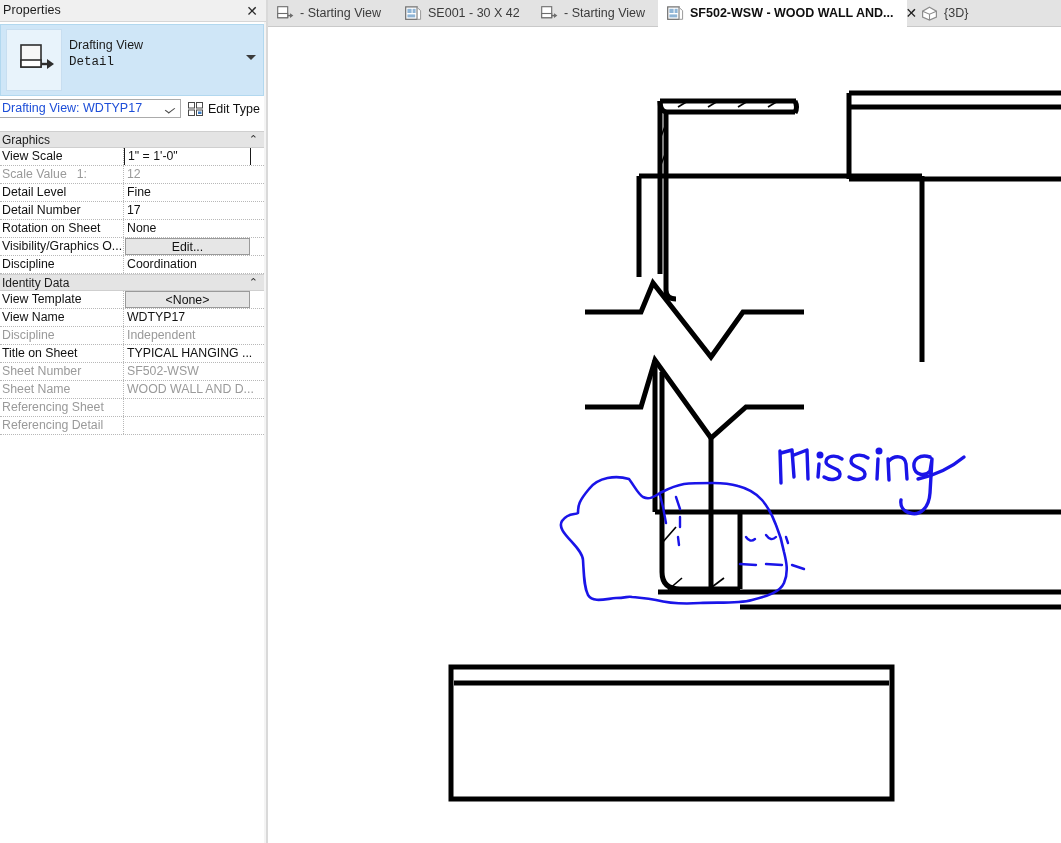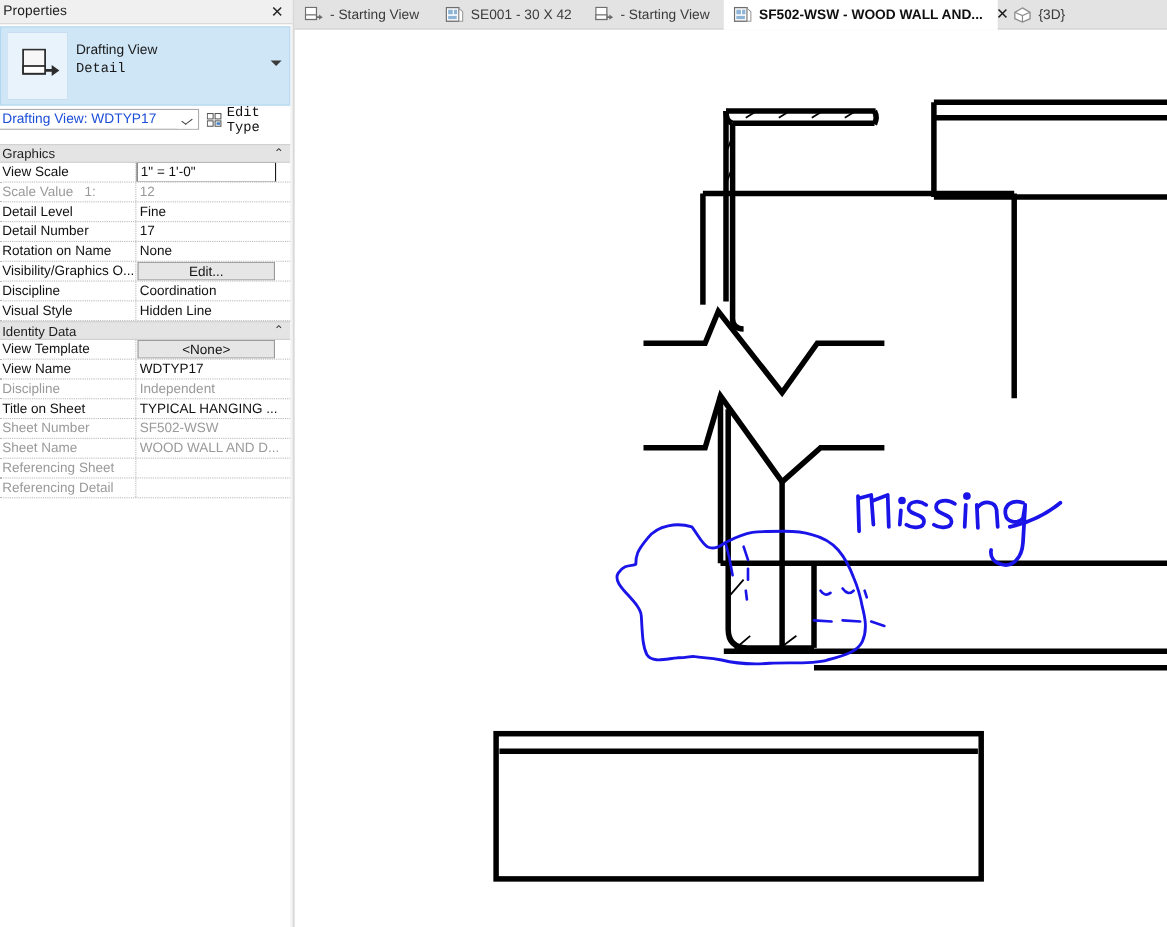--- a/index.html
+++ b/index.html
@@ -74,21 +74,21 @@
   #sel-combo-arrow:after {
     content: ""; position: absolute; left: 5px; top: 7px;
     width: 7px; height: 4px;
     border-left: 1px solid #4a4a4a;
     border-bottom: 1px solid #4a4a4a;
     transform: rotate(-45deg) skew(8deg,8deg);
   }
   #edit-type-btn {
     position: absolute; left: 188px; top: 0px; height: 19px;
     display: flex; align-items: center; gap: 4px;
-    font-size: 12.5px; color: #111; cursor: pointer; font-family: Liberation Mono, monospace;
+    font-size: 12.5px; color: #111; cursor: pointer;
   }
   #edit-type-icon { width: 16px; height: 14px; }
 
   
   #prop-grid {
     position: absolute; left: 0; top: 131px; width: 264px;
   }
   .grp-header {
     position: relative; height: 17px;
     background: #e4e4e4;
@@ -249,36 +249,32 @@
         </div>
         <div class="prow">
           <div class="pname"><span>Detail Level</span></div>
           <div class="pval">Fine</div>
         </div>
         <div class="prow">
           <div class="pname"><span>Detail Number</span></div>
           <div class="pval">17</div>
         </div>
         <div class="prow">
-          <div class="pname"><span>Rotation on Name</span></div>
+          <div class="pname"><span>Rotation on Sheet</span></div>
           <div class="pval">None</div>
         </div>
         <div class="prow">
           <div class="pname"><span>Visibility/Graphics O...</span></div>
           <div class="pval btn">
             <div class="inner">Edit...</div>
           </div>
         </div>
         <div class="prow">
           <div class="pname"><span>Discipline</span></div>
           <div class="pval">Coordination</div>
-        </div>
-        <div class="prow">
-          <div class="pname"><span>Visual Style</span></div>
-          <div class="pval">Hidden Line</div>
         </div>
         <div class="grp-header">
           <span class="grp-label">Identity Data</span>
           <span class="grp-chev">⌃</span>
         </div>
         <div class="prow">
           <div class="pname"><span>View Template</span></div>
           <div class="pval btn">
             <div class="inner">&lt;None&gt;</div>
           </div>

